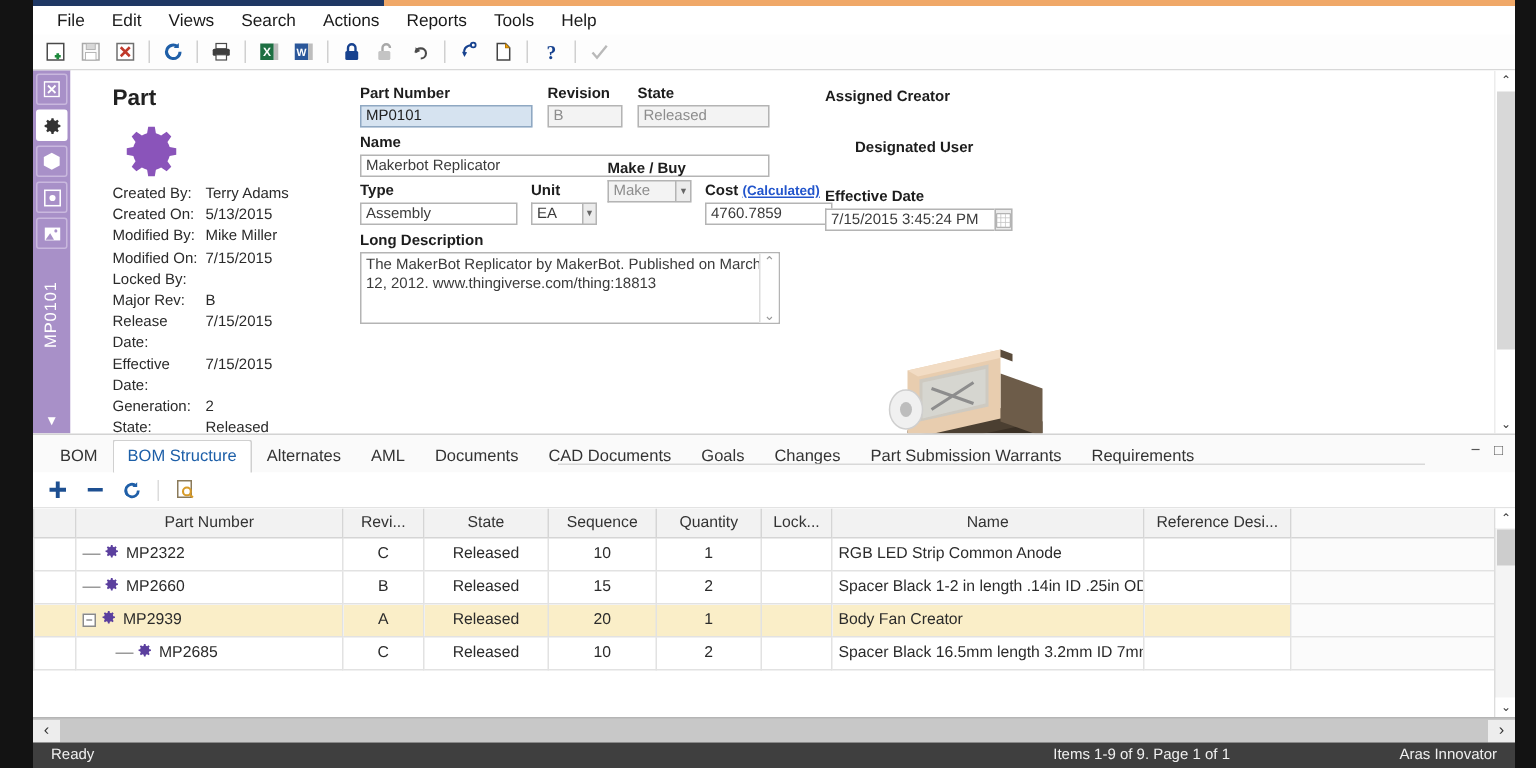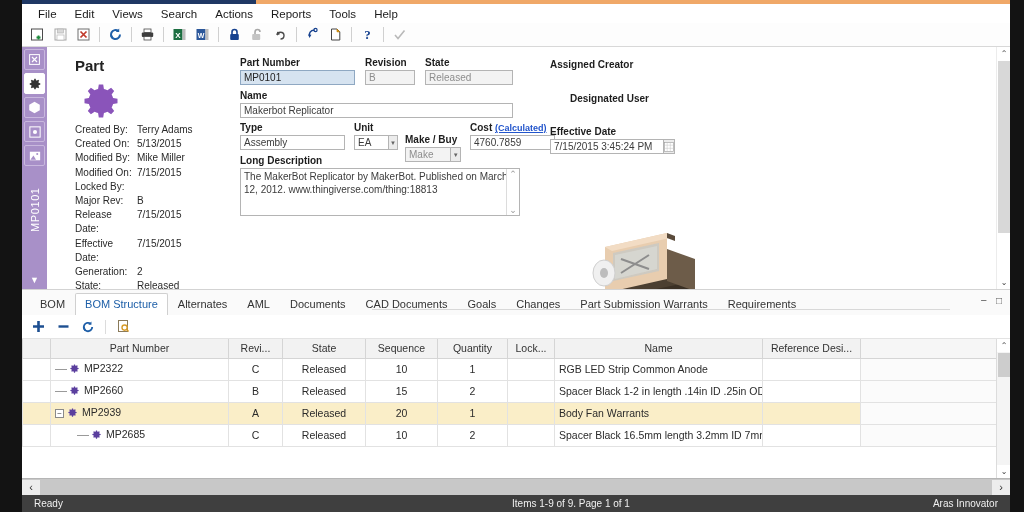--- a/index.html
+++ b/index.html
@@ -176,21 +176,21 @@
   .hs-arrow{ width:18px; height:15px; display:flex; align-items:center; justify-content:center; font-size:11px; color:#333; background:#ededed; }
   .hs-track{ flex:1; height:15px; background:#c8c8c8; }
 
   
   .status{
     position:absolute; left:0px; top:495px; width:988px; height:17px;
     background:#3f3f3f; color:#f0f0f0; font-size:10px;
     display:flex; align-items:center;
   }
   .status .l{ padding-left:12px; width:300px; }
-  .status .c{ flex:1; text-align:center; }
+  .status .c{ flex:1; text-align:right; }
   .status .r{ width:190px; text-align:right; padding-right:12px; }
 </style>
 </head>
 <body>
 
 <div class="screen">
   <div class="leftdark"></div>
   <div class="rightdark"></div>
 
   <div class="win">
@@ -419,21 +419,21 @@
         <span class="fieldlabel">Type</span>
         <input class="inp" value="Assembly" style="">
       </div>
       <div style="position:absolute; left:307px; top:75px; width:44px;">
         <span class="fieldlabel">Unit</span>
         <div class="ddwrap">
           <input class="inp" value="EA" style="">
           <div class="ddbtn">▼</div>
         </div>
       </div>
-      <div style="position:absolute; left:358px; top:87px; width:56px;">
+      <div style="position:absolute; left:358px; top:60px; width:56px;">
         <span class="fieldlabel">Make / Buy</span>
         <div class="ddwrap">
           <input class="inp ro" value="Make" style="">
           <div class="ddbtn">▼</div>
         </div>
       </div>
       <div style="position:absolute; left:423px; top:75px; width:85px;">
         <span class="fieldlabel"><span>Cost</span>
           <a class="calclink">(Calculated)</a></span>
         <input class="inp" value="4760.7859" style="">
@@ -619,21 +619,21 @@
               <td></td>
               <td style="padding-left:4px;"><span class="expbox">−</span><span class="pngear"><svg width="11" height="11" viewBox="0 0 24 24" fill="#5b3f9e">
                     <path d="M12 8.2a3.8 3.8 0 1 0 0 7.6 3.8 3.8 0 0 0 0-7.6zm0 5.8a2 2 0 1 1 0-4 2 2 0 0 1 0 4z"></path>
                     <path d="M21 13.2v-2.4l-2.4-.4a6.9 6.9 0 0 0-.8-1.9l1.4-2-1.7-1.7-2 1.4a6.9 6.9 0 0 0-1.9-.8L13.2 3h-2.4l-.4 2.4a6.9 6.9 0 0 0-1.9.8l-2-1.4-1.7 1.7 1.4 2a6.9 6.9 0 0 0-.8 1.9L3 10.8v2.4l2.4.4c.18.67.46 1.3.8 1.9l-1.4 2 1.7 1.7 2-1.4c.6.34 1.23.62 1.9.8l.4 2.4h2.4l.4-2.4a6.9 6.9 0 0 0 1.9-.8l2 1.4 1.7-1.7-1.4-2c.34-.6.62-1.23.8-1.9l2.4-.4z"></path>
                   </svg></span><span>MP2939</span></td>
               <td class="c">A</td>
               <td class="c">Released</td>
               <td class="c">20</td>
               <td class="c">1</td>
               <td class="c"></td>
-              <td>Body Fan Warrants</td>
+              <td>Body Fan Creator</td>
               <td></td>
               <td style="border-right:none;border-left:none;background:#fbfbfb;"></td>
             </tr>
             <tr>
               <td></td>
               <td style="padding-left:26px;"><span class="treedash"></span><span class="pngear"><svg width="11" height="11" viewBox="0 0 24 24" fill="#5b3f9e">
                     <path d="M12 8.2a3.8 3.8 0 1 0 0 7.6 3.8 3.8 0 0 0 0-7.6zm0 5.8a2 2 0 1 1 0-4 2 2 0 0 1 0 4z"></path>
                     <path d="M21 13.2v-2.4l-2.4-.4a6.9 6.9 0 0 0-.8-1.9l1.4-2-1.7-1.7-2 1.4a6.9 6.9 0 0 0-1.9-.8L13.2 3h-2.4l-.4 2.4a6.9 6.9 0 0 0-1.9.8l-2-1.4-1.7 1.7 1.4 2a6.9 6.9 0 0 0-.8 1.9L3 10.8v2.4l2.4.4c.18.67.46 1.3.8 1.9l-1.4 2 1.7 1.7 2-1.4c.6.34 1.23.62 1.9.8l.4 2.4h2.4l.4-2.4a6.9 6.9 0 0 0 1.9-.8l2 1.4 1.7-1.7-1.4-2c.34-.6.62-1.23.8-1.9l2.4-.4z"></path>
                   </svg></span><span>MP2685</span></td>
               <td class="c">C</td>

